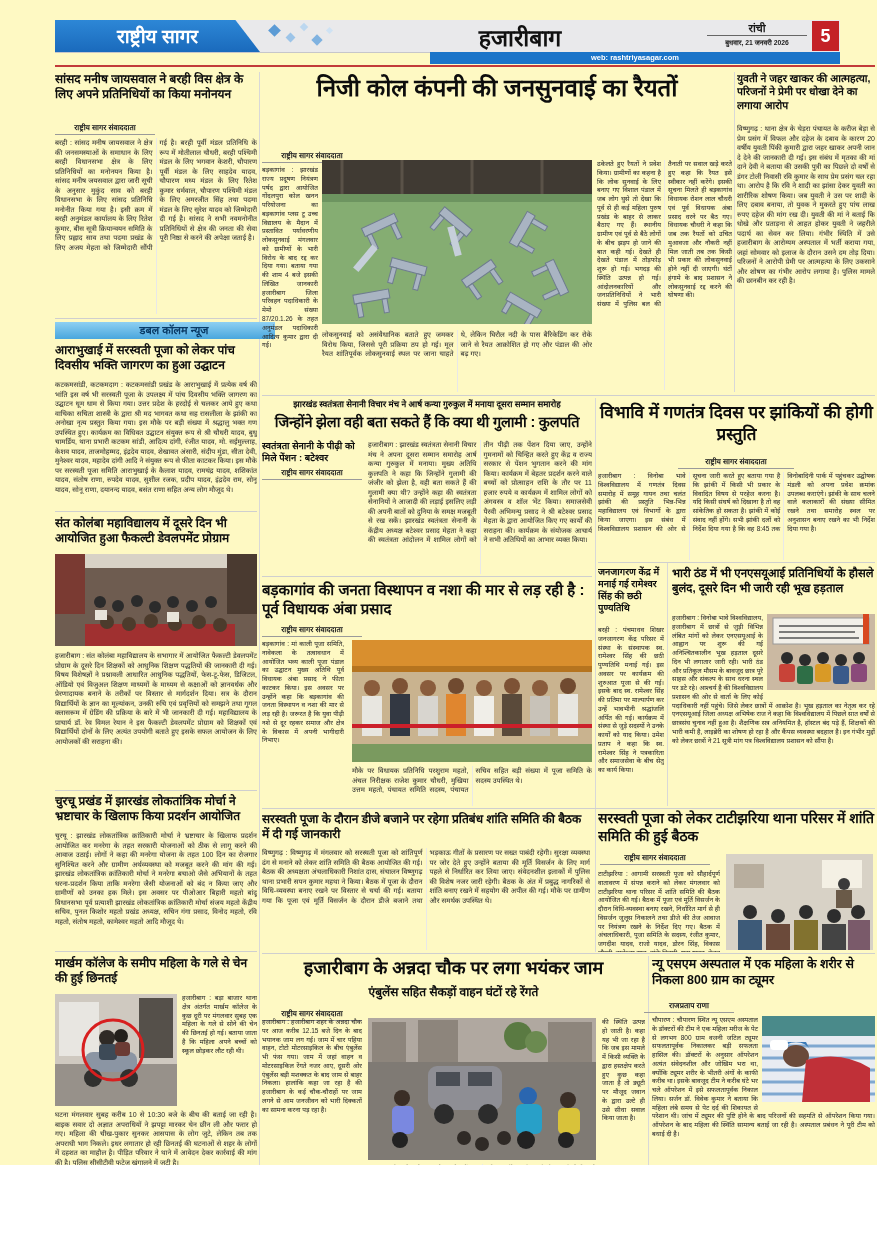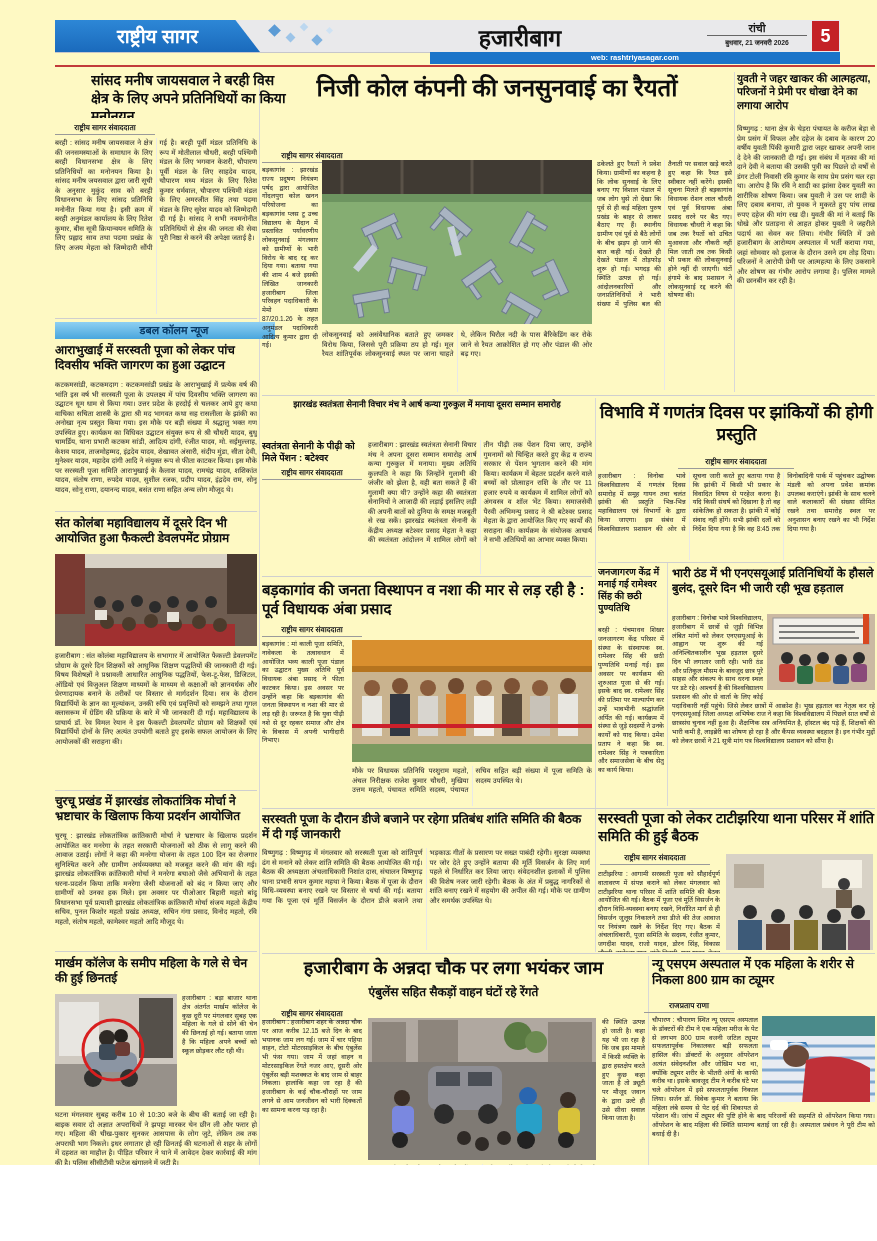--- a/index.html
+++ b/index.html
@@ -69,21 +69,21 @@
   <div class="hr" style="left:55px;top:318px;width:202px;"></div>
   <div class="hr" style="left:55px;top:511px;width:202px;"></div>
   <div class="hr" style="left:55px;top:790px;width:202px;"></div>
   <div class="hr" style="left:55px;top:951px;width:202px;"></div>
   <div class="hr" style="left:262px;top:395px;width:613px;"></div>
   <div class="hr" style="left:598px;top:562px;width:277px;"></div>
   <div class="hr" style="left:262px;top:576px;width:330px;"></div>
   <div class="hr" style="left:262px;top:808px;width:613px;"></div>
   <div class="hr" style="left:262px;top:953px;width:613px;"></div>
 
-  <div class="abs hl" style="left:55px;top:72px;width:202px;height:46px;font-size:14px;margin-left:36px;">सांसद मनीष जायसवाल ने बरही विस क्षेत्र के लिए अपने प्रतिनिधियों का किया मनोनयन</div>
+  <div class="abs hl" style="left:55px;top:72px;width:202px;height:46px;font-size:12px;">सांसद मनीष जायसवाल ने बरही विस क्षेत्र के लिए अपने प्रतिनिधियों का किया मनोनयन</div>
   <div class="abs byline" style="left:55px;top:122px;width:100px;">राष्ट्रीय सागर संवाददाता</div>
   <div class="abs body-txt c2" style="left:55px;top:138px;width:202px;height:176px;">बरही : सांसद मनीष जायसवाल ने क्षेत्र की जनसमस्याओं के समाधान के लिए बरही विधानसभा क्षेत्र के लिए प्रतिनिधियों का मनोनयन किया है। सांसद मनीष जयसवाल द्वारा जारी सूची के अनुसार मुकुंद साव को बरही विधानसभा के लिए सांसद प्रतिनिधि मनोनीत किया गया है। इसी क्रम में बरही अनुमंडल कार्यालय के लिए रितेश कुमार, बीस सूत्री क्रियान्वयन समिति के लिए प्रह्लाद साव तथा पदमा प्रखंड के लिए अजय मेहता को जिम्मेदारी सौंपी गई है। बरही पूर्वी मंडल प्रतिनिधि के रूप में मोतीलाल चौधरी, बरही पश्चिमी मंडल के लिए भगवान केशरी, चौपारण पूर्वी मंडल के लिए साहदेव यादव, चौपारण मध्य मंडल के लिए रितेश कुमार धर्मवाल, चौपारण पश्चिमी मंडल के लिए अमरजीत सिंह तथा पदमा मंडल के लिए सुरेश यादव को जिम्मेदारी दी गई है। सांसद ने सभी नवमनोनीत प्रतिनिधियों से क्षेत्र की जनता की सेवा पूरी निष्ठा से करने की अपेक्षा जताई है।</div>
 
   <div class="abs banner" style="left:55px;top:322px;width:202px;height:17px;">डबल कॉलम न्यूज</div>
   <div class="abs hl" style="left:55px;top:343px;width:202px;height:34px;font-size:12px;">आराभुखाई में सरस्वती पूजा को लेकर पांच दिवसीय भक्ति जागरण का हुआ उद्घाटन</div>
   <div class="abs body-txt" style="left:55px;top:380px;width:202px;height:128px;">कटकमसांडी, कटकमदाग : कटकमसांडी प्रखंड के आराभुखाई में प्रत्येक वर्ष की भांति इस वर्ष भी सरस्वती पूजा के उपलक्ष्य में पांच दिवसीय भक्ति जागरण का उद्घाटन धूम धाम से किया गया। उत्तर प्रदेश के हरदोई से चलकर आये हुए कथा वाचिका सचिता शास्त्री के द्वारा श्री मद भागवत कथा सह रासलीला के झांकी का अनोखा नृत्य प्रस्तुत किया गया। इस मौके पर बड़ी संख्या में श्रद्धालु भक्त गण उपस्थित हुए। कार्यक्रम का विधिवत उद्घाटन संयुक्त रूप से श्री चौधरी यादव, बुधु चामर्डिय, थाना प्रभारी कटकम सांडी, आदित्य दांगी, रंजीत यादव, मो. सईमुल्लाह, केशव यादव, ताजमोहम्मद, इंद्रदेव यादव, शेखावत अंसारी, संदीप मुंडा, सीता देवी, मुनेश्वर यादव, महादेव दांगी आदि ने संयुक्त रूप से फीता काटकर किया। इस मौके पर सरस्वती पूजा समिति आराभुखाई के कैलाश यादव, रामचंद्र यादव, शशिकांत यादव, संतोष राणा, रुपदेव यादव, सुशील रजक, प्रदीप यादव, इंद्रदेव राम, सोनू यादव, सोनू राणा, दयानन्द यादव, बसंत राणा सहित अन्य लोग मौजूद थे।</div>
 
   <div class="abs hl" style="left:55px;top:516px;width:202px;height:34px;font-size:12px;">संत कोलंबा महाविद्यालय में दूसरे दिन भी आयोजित हुआ फैकल्टी डेवलपमेंट प्रोग्राम</div>
   <svg class="abs ph" style="left:55px;top:554px;" width="202" height="92">
     <rect width="202" height="92" fill="#6e5c50"></rect>
@@ -202,20 +202,21 @@
       </g>
   </svg>
   <div class="abs body-txt tiny" style="left:262px;top:166px;width:56px;height:222px;">बड़कागांव : झारखंड राज्य प्रदूषण नियंत्रण पर्षद द्वारा आयोजित गोंदलपुरा कोल खनन परियोजना का बड़कागांव प्लस टू उच्च विद्यालय के मैदान में प्रस्तावित पर्यावरणीय लोकसुनवाई मंगलवार को ग्रामीणों के भारी विरोध के बाद रद्द कर दिया गया। बताया गया की शाम 4 बजे इसकी लिखित जानकारी हजारीबाग जिला परिवहन पदाधिकारी के मेमो संख्या 87/20.1.26 के तहत अनुमंडल पदाधिकारी आदित्य कुमार द्वारा दी गई।</div>
   <div class="abs body-txt tiny c2" style="left:597px;top:160px;width:135px;height:230px;">ढकेलते हुए रैयतों ने प्रवेश किया। ग्रामीणों का कहना है कि लोक सुनवाई के लिए बनाए गए विशाल पंडाल में जब लोग घुसे तो देखा कि पूर्व से ही कई महिला पुरुष प्रखंड के बाहर से लाकर बैठाए गए हैं। स्थानीय ग्रामीण एवं पूर्व से बैठे लोगों के बीच झड़प हो जाने की बात कही गई। देखते ही देखते पंडाल में तोड़फोड़ शुरू हो गई। भगदड़ की स्थिति उत्पन्न हो गई। आंदोलनकारियों और जनप्रतिनिधियों ने भारी संख्या में पुलिस बल की तैनाती पर सवाल खड़े करते हुए कहा कि रैयत इसे स्वीकार नहीं करेंगे। इसकी सूचना मिलते ही बड़कागांव विधायक रोशन लाल चौधरी एवं पूर्व विधायक अंबा प्रसाद धरने पर बैठ गए। विधायक चौधरी ने कहा कि जब तक रैयतों को उचित मुआवजा और नौकरी नहीं मिल जाती तब तक किसी भी प्रकार की लोकसुनवाई होने नहीं दी जाएगी। घंटों हंगामे के बाद प्रशासन ने लोकसुनवाई रद्द करने की घोषणा की।</div>
   <div class="abs body-txt c2" style="left:322px;top:330px;width:270px;height:62px;">लोकसुनवाई को असंवैधानिक बताते हुए जमकर विरोध किया, जिससे पूरी प्रक्रिया ठप हो गई। मूल रैयत शांतिपूर्वक लोकसुनवाई स्थल पर जाना चाहते थे, लेकिन घिरौल नदी के पास बैरिकेडिंग कर रोके जाने से रैयत आक्रोशित हो गए और पंडाल की ओर बढ़ गए।</div>
 
   <div class="abs hl" style="left:737px;top:72px;width:138px;height:48px;font-size:10.5px;">युवती ने जहर खाकर की आत्महत्या, परिजनों ने प्रेमी पर धोखा देने का लगाया आरोप</div>
   <div class="abs body-txt" style="left:737px;top:124px;width:138px;height:268px;">विष्णुगढ़ : थाना क्षेत्र के चेड़रा पंचायत के करीज बेड़ा से प्रेम प्रसंग में विफल और दहेज के दबाव के कारण 20 वर्षीय युवती पिंकी कुमारी द्वारा जहर खाकर अपनी जान दे देने की जानकारी दी गई। इस संबंध में मृतका की मां दाने देवी ने बताया की उसकी पुत्री का पिछले दो वर्षों से डंगर टोली निवासी रवि कुमार के साथ प्रेम प्रसंग चल रहा था। आरोप है कि रवि ने शादी का झांसा देकर युवती का शारीरिक शोषण किया। जब युवती ने उस पर शादी के लिए दबाव बनाया, तो युवक ने मुकरते हुए पांच लाख रुपए दहेज की मांग रख दी। युवती की मां ने बताई कि धोखे और प्रताड़ना से आहत होकर युवती ने जहरीले पदार्थ का सेवन कर लिया। गंभीर स्थिति में उसे हजारीबाग के आरोग्यम अस्पताल में भर्ती कराया गया, जहां सोमवार को इलाज के दौरान उसने दम तोड़ दिया। परिजनों ने आरोपी प्रेमी पर आत्महत्या के लिए उकसाने और शोषण का गंभीर आरोप लगाया है। पुलिस मामले की छानबीन कर रही है।</div>
 
   <div class="abs hl ctr nowrap" style="left:262px;top:399px;width:330px;height:13px;font-size:8.5px;">झारखंड स्वतंत्रता सेनानी विचार मंच ने आर्ष कन्या गुरुकुल में मनाया दूसरा सम्मान समारोह</div>
+  <div class="abs hl ctr nowrap" style="left:262px;top:413px;width:330px;height:24px;font-size:14.5px;letter-spacing:-0.2px;">जिन्होंने झेला वही बता सकते हैं कि क्या थी गुलामी : कुलपति</div>
   <div class="abs" style="left:262px;top:440px;width:100px;height:136px;">
     <div class="hl" style="font-size:9.5px;">स्वतंत्रता सेनानी के पीढ़ी को मिले पेंशन : बटेश्वर</div>
     <div class="byline" style="margin-top:3px;">राष्ट्रीय सागर संवाददाता</div>
   </div>
   <div class="abs body-txt c2" style="left:368px;top:440px;width:224px;height:134px;">हजारीबाग : झारखंड स्वतंत्रता सेनानी विचार मंच ने अपना दूसरा सम्मान समारोह आर्ष कन्या गुरुकुल में मनाया। मुख्य अतिथि कुलपति ने कहा कि जिन्होंने गुलामी की जंजीर को झेला है, वही बता सकते हैं की गुलामी क्या थी? उन्होंने कहा की स्वतंत्रता सेनानियों ने आजादी की लड़ाई इसलिए लड़ी की अपनी बातों को दुनिया के समक्ष मजबूती से रख सकें। झारखंड स्वतंत्रता सेनानी के केंद्रीय अध्यक्ष बटेश्वर प्रसाद मेहता ने कहा की स्वतंत्रता आंदोलन में शामिल लोगों को तीन पीढ़ी तक पेंशन दिया जाए, उन्होंने गुमनामों को चिन्हित करते हुए केंद्र व राज्य सरकार से पेंशन भुगतान करने की मांग किया। कार्यक्रम में बेहतर प्रदर्शन करने वाले बच्चों को प्रोत्साहन राशि के तौर पर 11 हजार रुपये व कार्यक्रम में शामिल लोगों को अंगवस्त्र व शॉल भेंट किया। समाजसेवी पैरवी अभिमन्यु प्रसाद ने श्री बटेश्वर प्रसाद मेहता के द्वारा आयोजित किए गए कार्यों की सराहना की। कार्यक्रम के संयोजक आचार्य ने सभी अतिथियों का आभार व्यक्त किया।</div>
   <div class="abs body-txt tiny" style="left:262px;top:498px;width:100px;height:76px;"></div>
 
   <div class="abs hl ctr" style="left:598px;top:402px;width:277px;height:50px;font-size:17px;">विभावि में गणतंत्र दिवस पर झांकियों की होगी प्रस्तुति</div>
   <div class="abs byline" style="left:678px;top:456px;width:116px;">राष्ट्रीय सागर संवाददाता</div>
   <div class="abs body-txt tiny c3" style="left:598px;top:472px;width:277px;height:88px;">हजारीबाग : विनोबा भावे विश्वविद्यालय में गणतंत्र दिवस समारोह में समूह गायन तथा चलंत झांकी की प्रस्तुति भिन्न-भिन्न महाविद्यालय एवं विभागों के द्वारा किया जाएगा। इस संबंध में विश्वविद्यालय प्रशासन की ओर से सूचना जारी करते हुए बताया गया है कि झांकी में किसी भी प्रकार के विवादित विषय से परहेज करना है। यदि किसी संघर्ष को दिखाना है तो वह सांकेतिक हो सकता है। झांकी में कोई संवाद नहीं होंगे। सभी झांकी दलों को निर्देश दिया गया है कि वह 8:45 तक विनोबादिनी पार्क में पहुंचकर उद्घोषक मंडली को अपना प्रवेश क्रमांक उपलब्ध कराएंगे। झांकी के साथ चलने वाले कलाकारों की संख्या सीमित रखने तथा समारोह स्थल पर अनुशासन बनाए रखने का भी निर्देश दिया गया है।</div>

